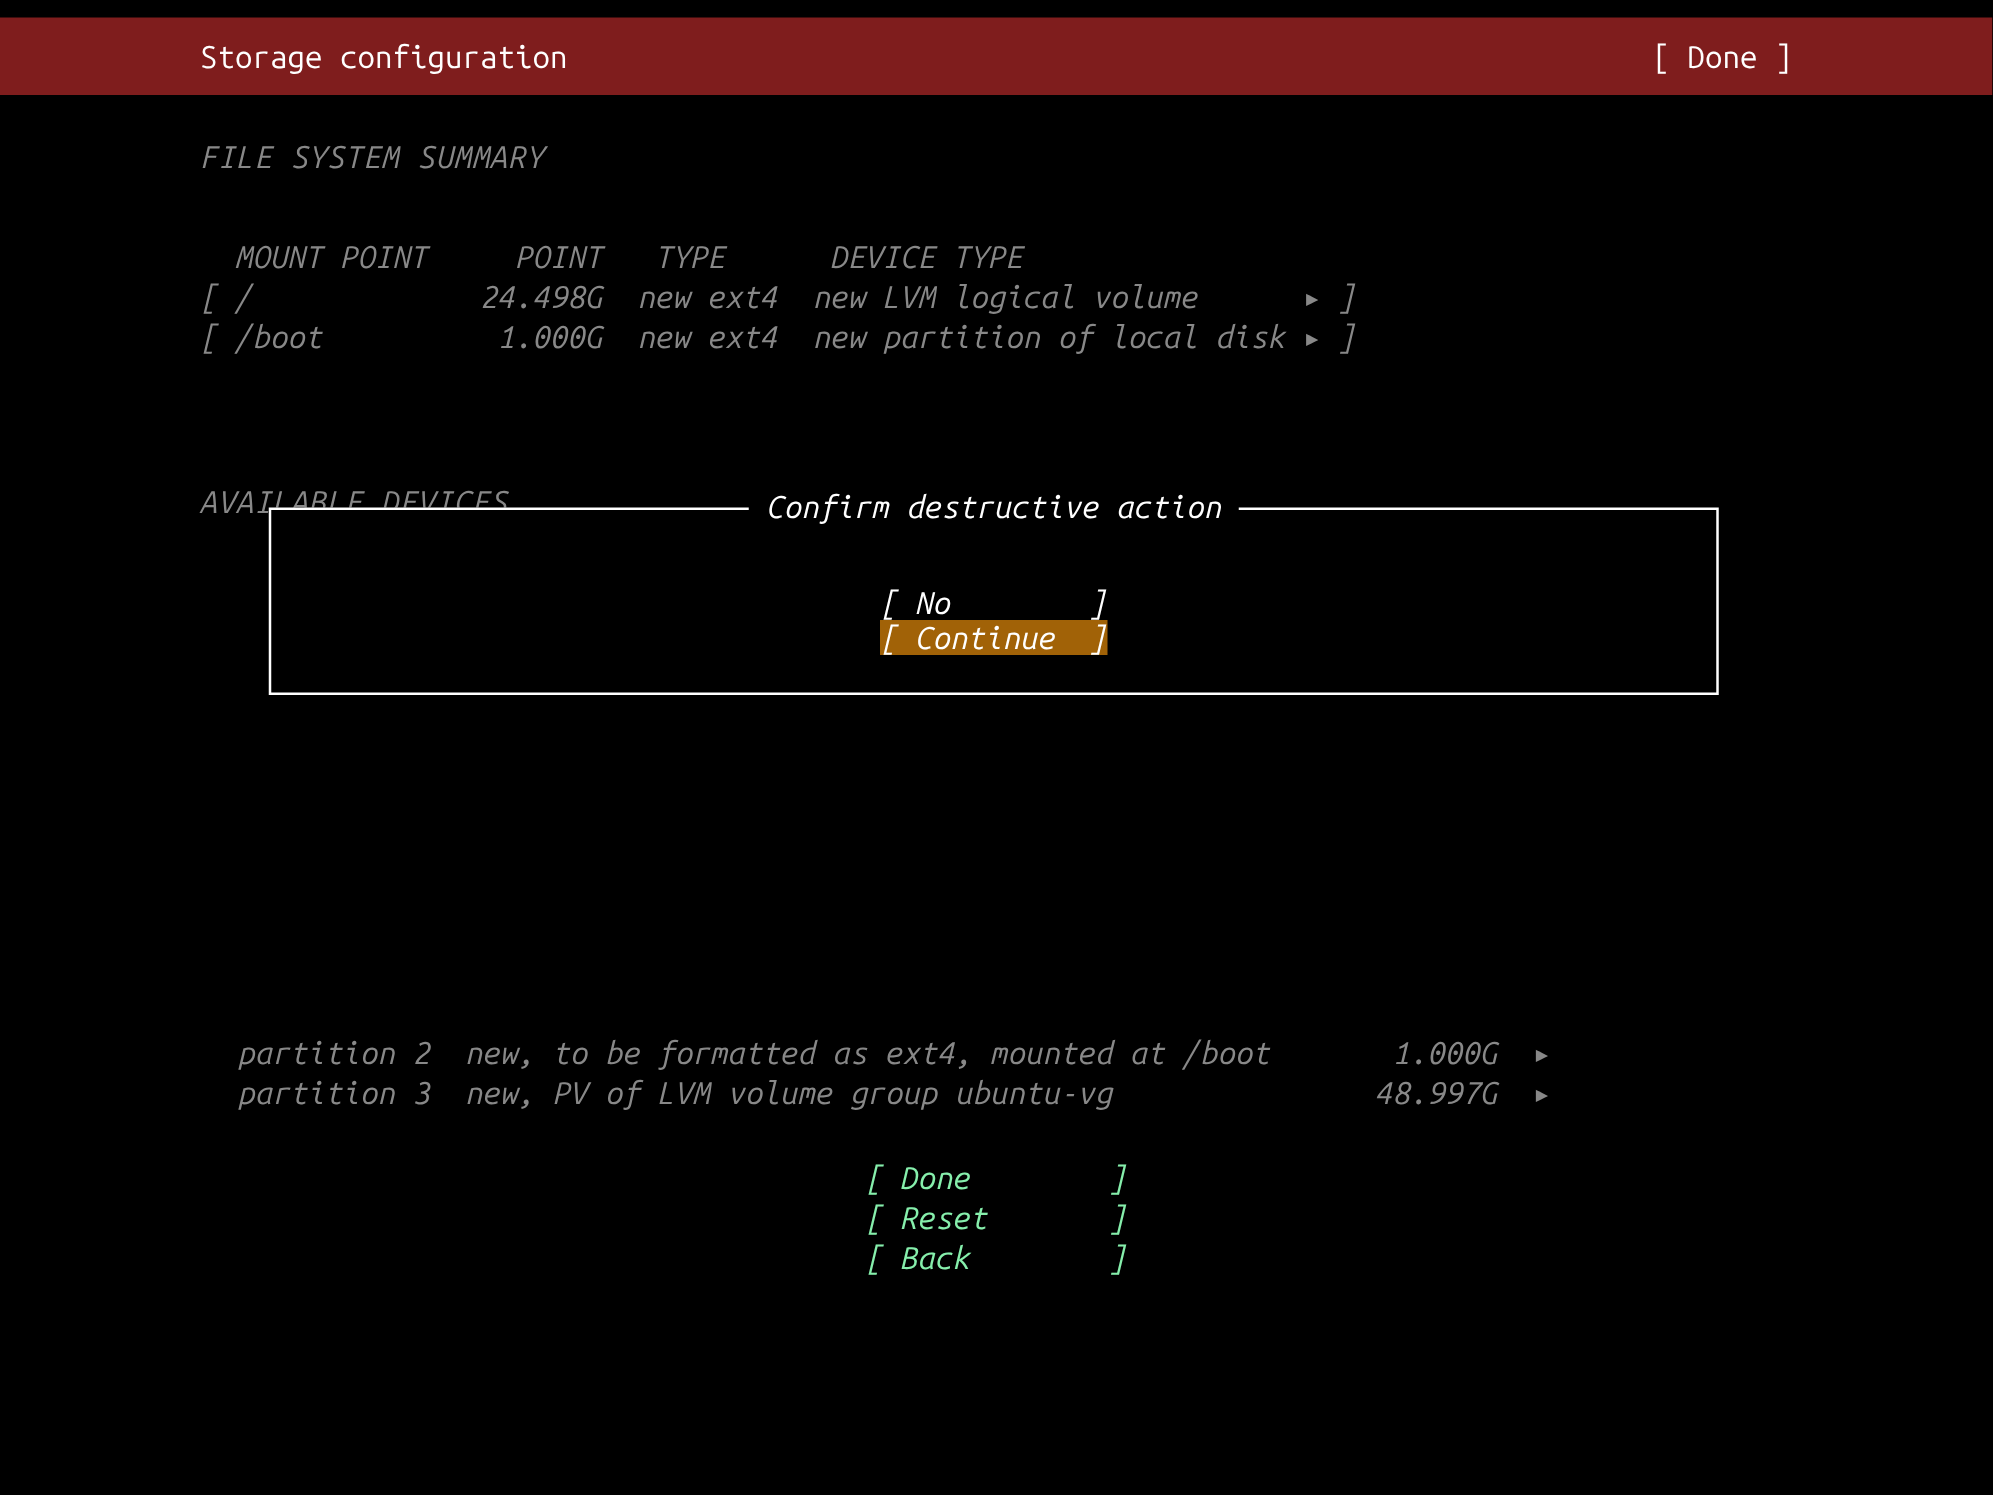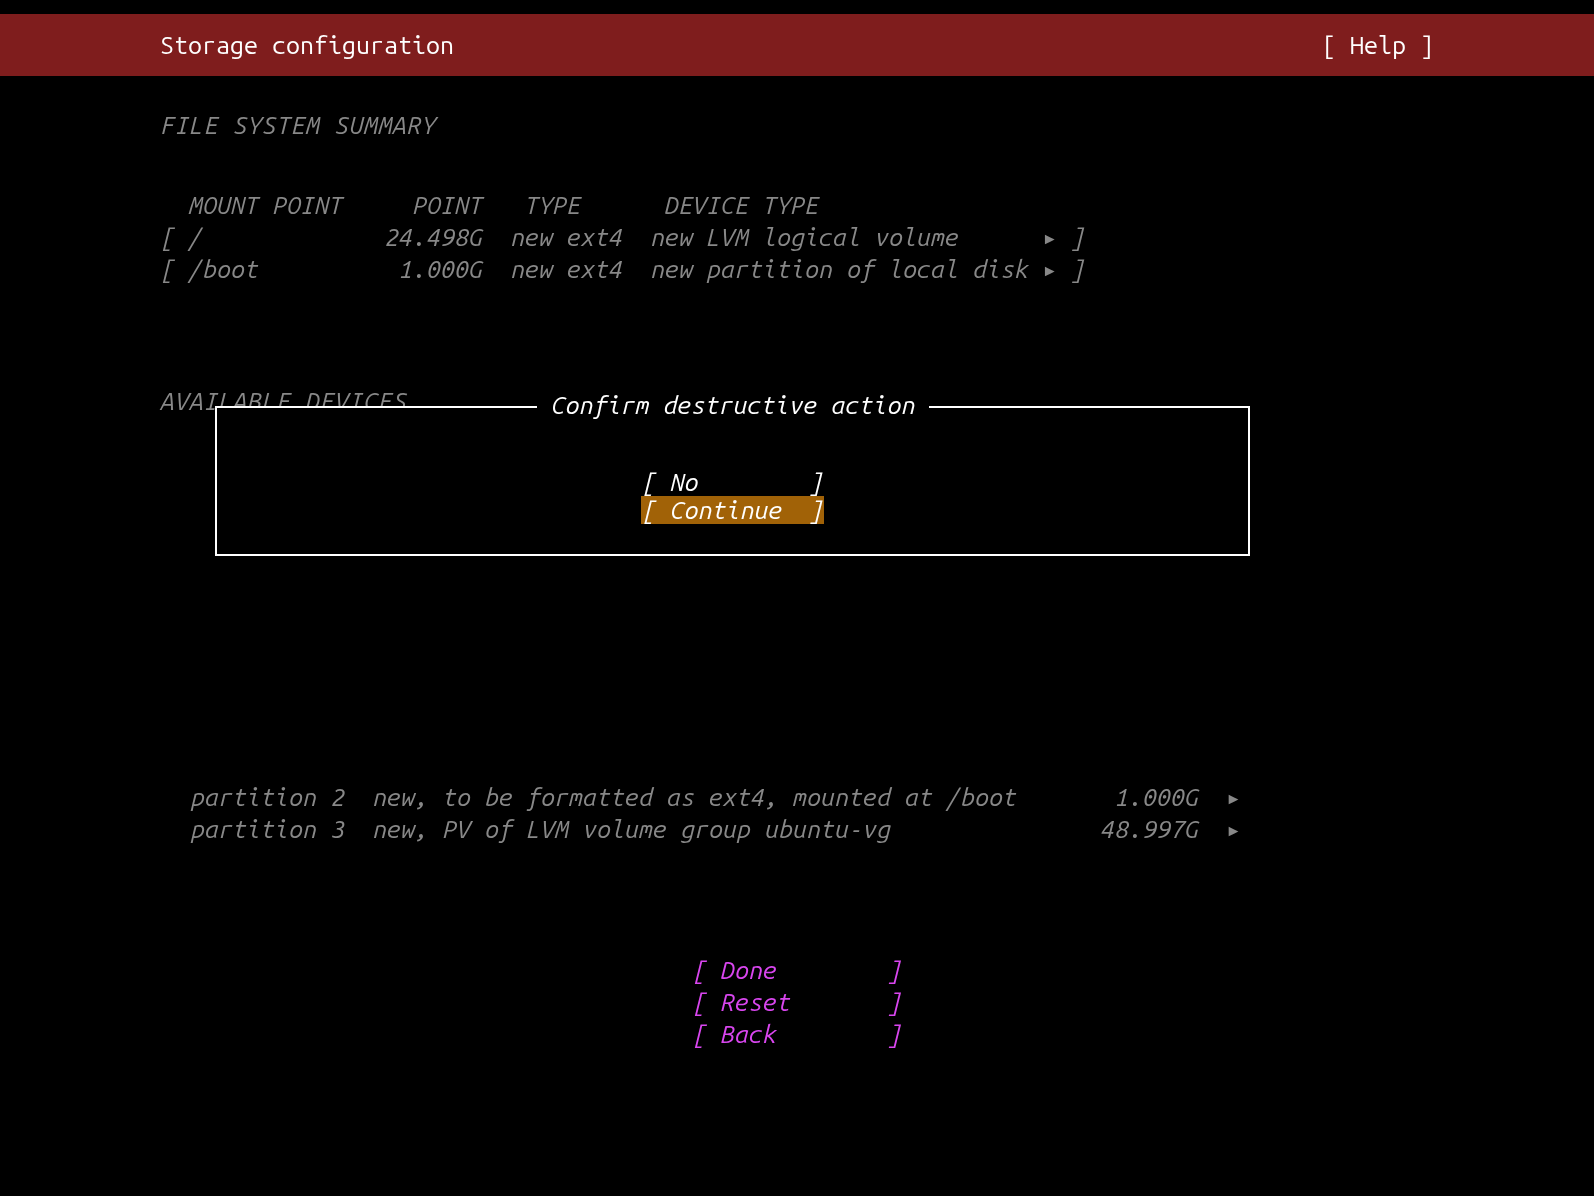--- a/index.html
+++ b/index.html
@@ -32,21 +32,21 @@
   .fs-table { color:#888; white-space:pre; line-height:1.28; }
   .fs-row { color:#888; }
   .arrow { color:#888; }
 
   .avail { margin-top:70px; }
 
   .dialog-wrap {
     position:absolute;
     left:215px;
     top:330px;
-    width:1035px;
+    width:1160px;
   }
   .dialog {
     border:2px solid #fff;
     padding: 40px 32px 30px 32px;
     color:#fff;
     position:relative;
     background:#000;
   }
   .dialog-title {
     position:absolute;
@@ -64,47 +64,47 @@
     display:flex;
     justify-content:center;
   }
   .dlg-buttons { display:inline-block; text-align:left; }
   .dlg-btn { white-space:pre; display:block;text-align:right; }
   .dlg-btn.no { color:#fff; }
   .dlg-btn.cont { background:#a16207; color:#fff; }
 
   .below {
     position:absolute;
-    top:673px;
+    top:718px;
     left:190px;
     right:120px;
     color:#888;
     white-space:pre;
     line-height:1.28;
   }
 
   .footbtns {
     position:absolute;
-    top:846px;
+    top:818px;
     left:50%;
     transform:translateX(-50%);
-    color:#d946ef;
+    color:#86efac;
     white-space:pre;
     line-height:1.28;
     text-align:left;
   }
 </style>
 </head>
 <body>
 
 <div class="letterbox-top"></div>
 
 <div class="header">
   <div class="title">Storage configuration</div>
-  <div class="help">[ Help ]</div>
+  <div class="help">[ Done ]</div>
 </div>
 
 <div class="content">
   <div class="section-title">FILE SYSTEM SUMMARY</div>
 
   <div class="fs-table">
 <span>  <span>MOUNT POINT</span>     <span>POINT</span>   <span>TYPE</span>      <span>DEVICE TYPE</span></span>
 <span class="fs-row">[ <span>/</span>             <span>24.498G</span>  <span>new ext4</span>  <span>new LVM logical volume</span>      <span class="arrow">▸</span> ]</span>
 <span class="fs-row">[ <span>/boot</span>          <span>1.000G</span>  <span>new ext4</span>  <span>new partition of local disk</span> <span class="arrow">▸</span> ]</span>
   </div>

